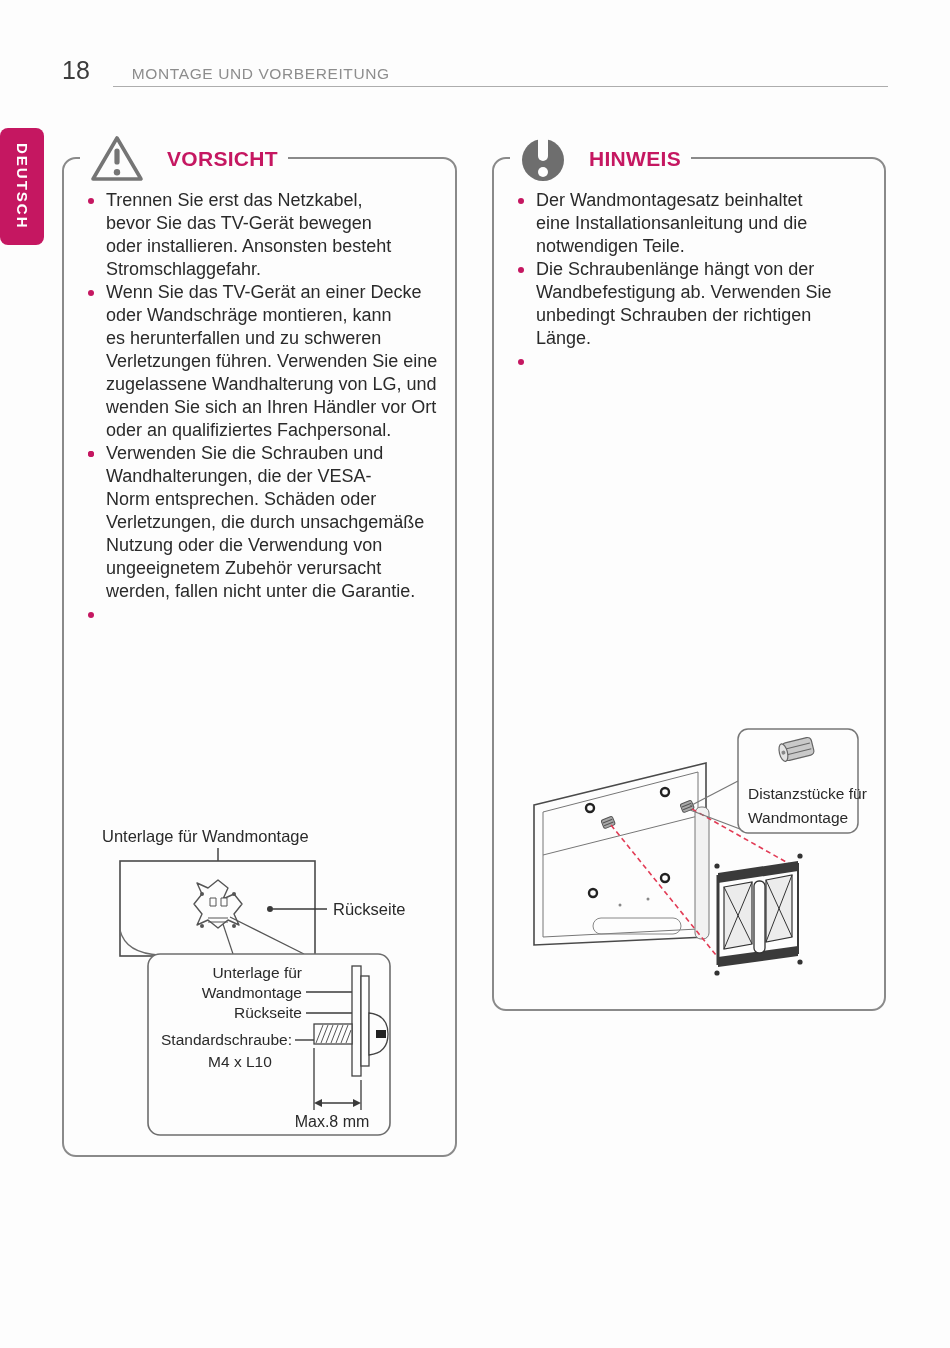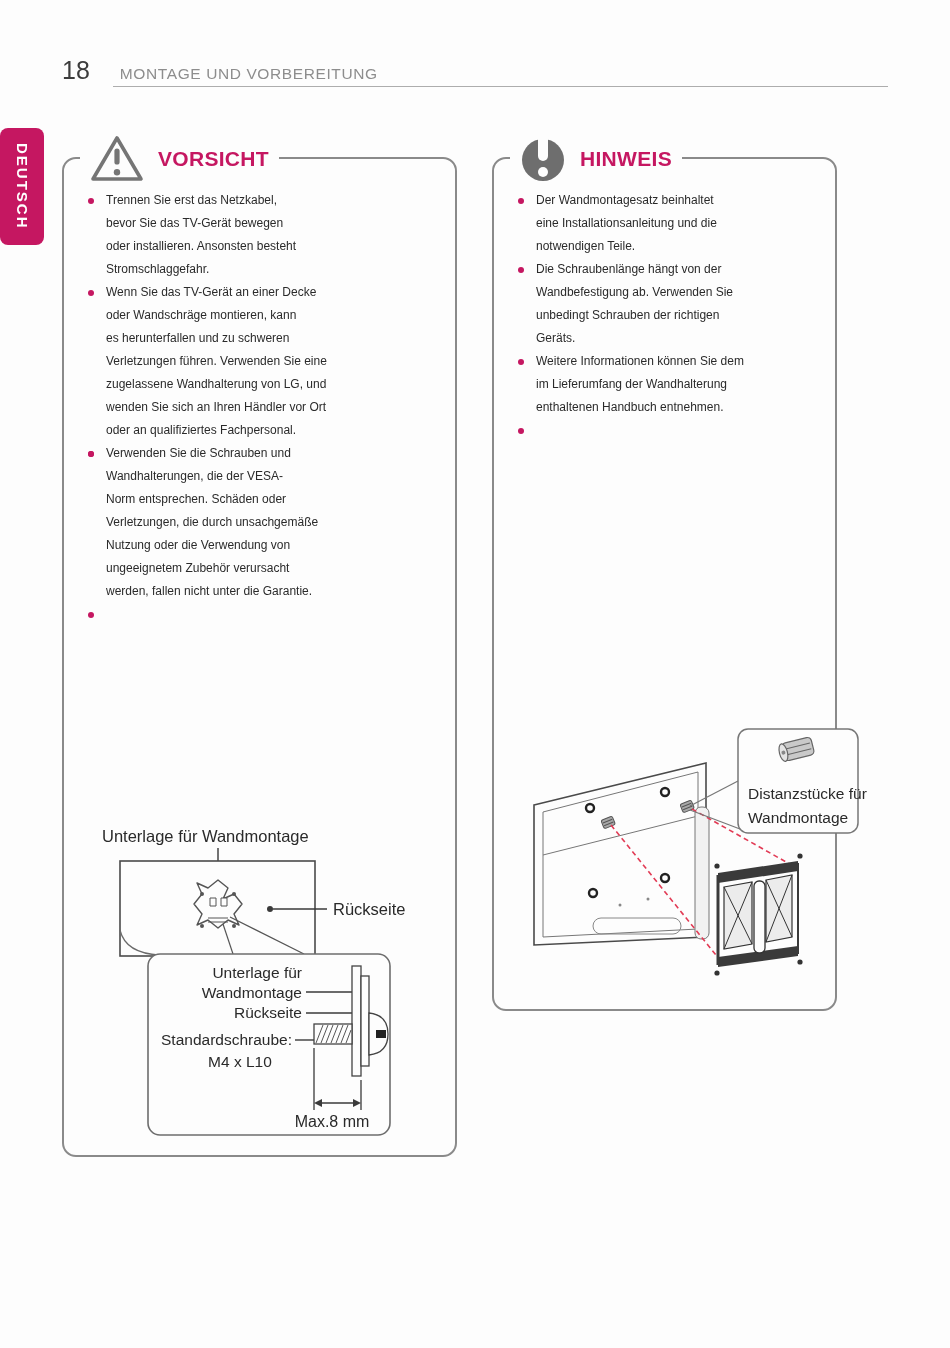--- a/index.html
+++ b/index.html
@@ -5,45 +5,45 @@
   * { margin:0; padding:0; box-sizing:border-box; }
   html,body { background:#ffffff; }
   body { width:950px; height:1348px; position:relative; overflow:hidden;
          font-family:"Liberation Sans", sans-serif; color:#2a2a2a; }
 
   .page { position:absolute; inset:0; background:#fdfdfd; }
 
   
   .page-header { position:absolute; top:56px; left:62px; right:62px; height:32px; }
   .page-number { font-size:25px; color:#3c3c3c; display:inline-block; vertical-align:baseline; }
-  .chapter-title { font-size:15.5px; color:#8d8d8d; letter-spacing:0.6px; margin-left:30px; }
+  .chapter-title { font-size:15.5px; color:#8d8d8d; letter-spacing:0.6px; margin-left:42px; }
   .header-rule { position:absolute; top:86px; left:113px; width:775px;
                  border-top:1.6px solid #adadad; }
 
   
   .lang-tab { position:absolute; left:0; top:128px; width:44px; height:117px;
               background:#c51761; color:#fff; border-radius:8px;
               display:flex; align-items:center; justify-content:center;
               writing-mode:vertical-rl; font-weight:bold; font-size:15px;
               letter-spacing:2px; }
 
   
   .callout-frame { position:absolute; border:2px solid #8a8a8a; border-radius:14px;
                    background:#fdfdfd; }
   .caution-box { left:62px; top:157px; width:395px; height:1000px; }
-  .note-box    { left:492px; top:157px; width:345px; height:854px; }
+  .note-box    { left:492px; top:157px; width:394px; height:854px; }
 
   .box-head { position:absolute; top:0; left:16px; transform:translateY(-50%);
               background:#fdfdfd; padding:0 10px; display:flex; align-items:center;
-              gap:14px; }
+              gap:23px; }
   .box-title { font-size:21px; font-weight:bold; color:#c51761; letter-spacing:0.3px;
                white-space:nowrap; }
 
   .bullet-list { list-style:none; margin:30px 10px 0 18px; padding:0; }
-  .bullet-list li { position:relative; padding-left:24px; font-size:12px;
+  .bullet-list li { position:relative; padding-left:24px; font-size:18px;
                     line-height:23px; }
   .bullet-dot { position:absolute; left:6px; top:8.5px; width:6px; height:6px;
                 border-radius:50%; background:#c51761; }
   .bullet-text { white-space:pre-line; }
 
   .pad-diagram-svg  { position:absolute; left:16px; top:655px; }
   .spacer-diagram-svg { position:absolute; left:4px; top:556px; }
 
   svg text { font-family:"Liberation Sans", sans-serif; fill:#2a2a2a; }
 </style>
@@ -183,24 +183,21 @@
       <span class="box-title">HINWEIS</span>
     </div>
 
     <ul class="bullet-list">
       <li><span class="bullet-dot"></span><span class="bullet-text">Der Wandmontagesatz beinhaltet
 eine Installationsanleitung und die
 notwendigen Teile.</span></li>
       <li><span class="bullet-dot"></span><span class="bullet-text">Die Schraubenlänge hängt von der
 Wandbefestigung ab. Verwenden Sie
 unbedingt Schrauben der richtigen
-Geräts.</span></li>
-      <li><span class="bullet-dot"></span><span class="bullet-text">Weitere Informationen können Sie dem
-im Lieferumfang der Wandhalterung
-enthaltenen Handbuch entnehmen.</span></li>
+Länge.</span></li>
       <li><span class="bullet-dot"></span></li>
     </ul>
 
     <svg class="spacer-diagram-svg" width="380" height="290" viewBox="0 0 380 290">
 
       <g>
         <polygon points="36,90 208,48 208,222 36,230" fill="#fdfdfd" stroke="#4a4a4a" stroke-width="1.6"></polygon>
         <polygon points="45,97 200,57 200,214 45,222" fill="none" stroke="#777" stroke-width="1"></polygon>
         <line x1="45" y1="140" x2="200" y2="101" stroke="#777" stroke-width="1"></line>
         <rect x="197" y="92" width="14" height="132" rx="6" fill="#f2f2f2" stroke="#777" stroke-width="1"></rect>

